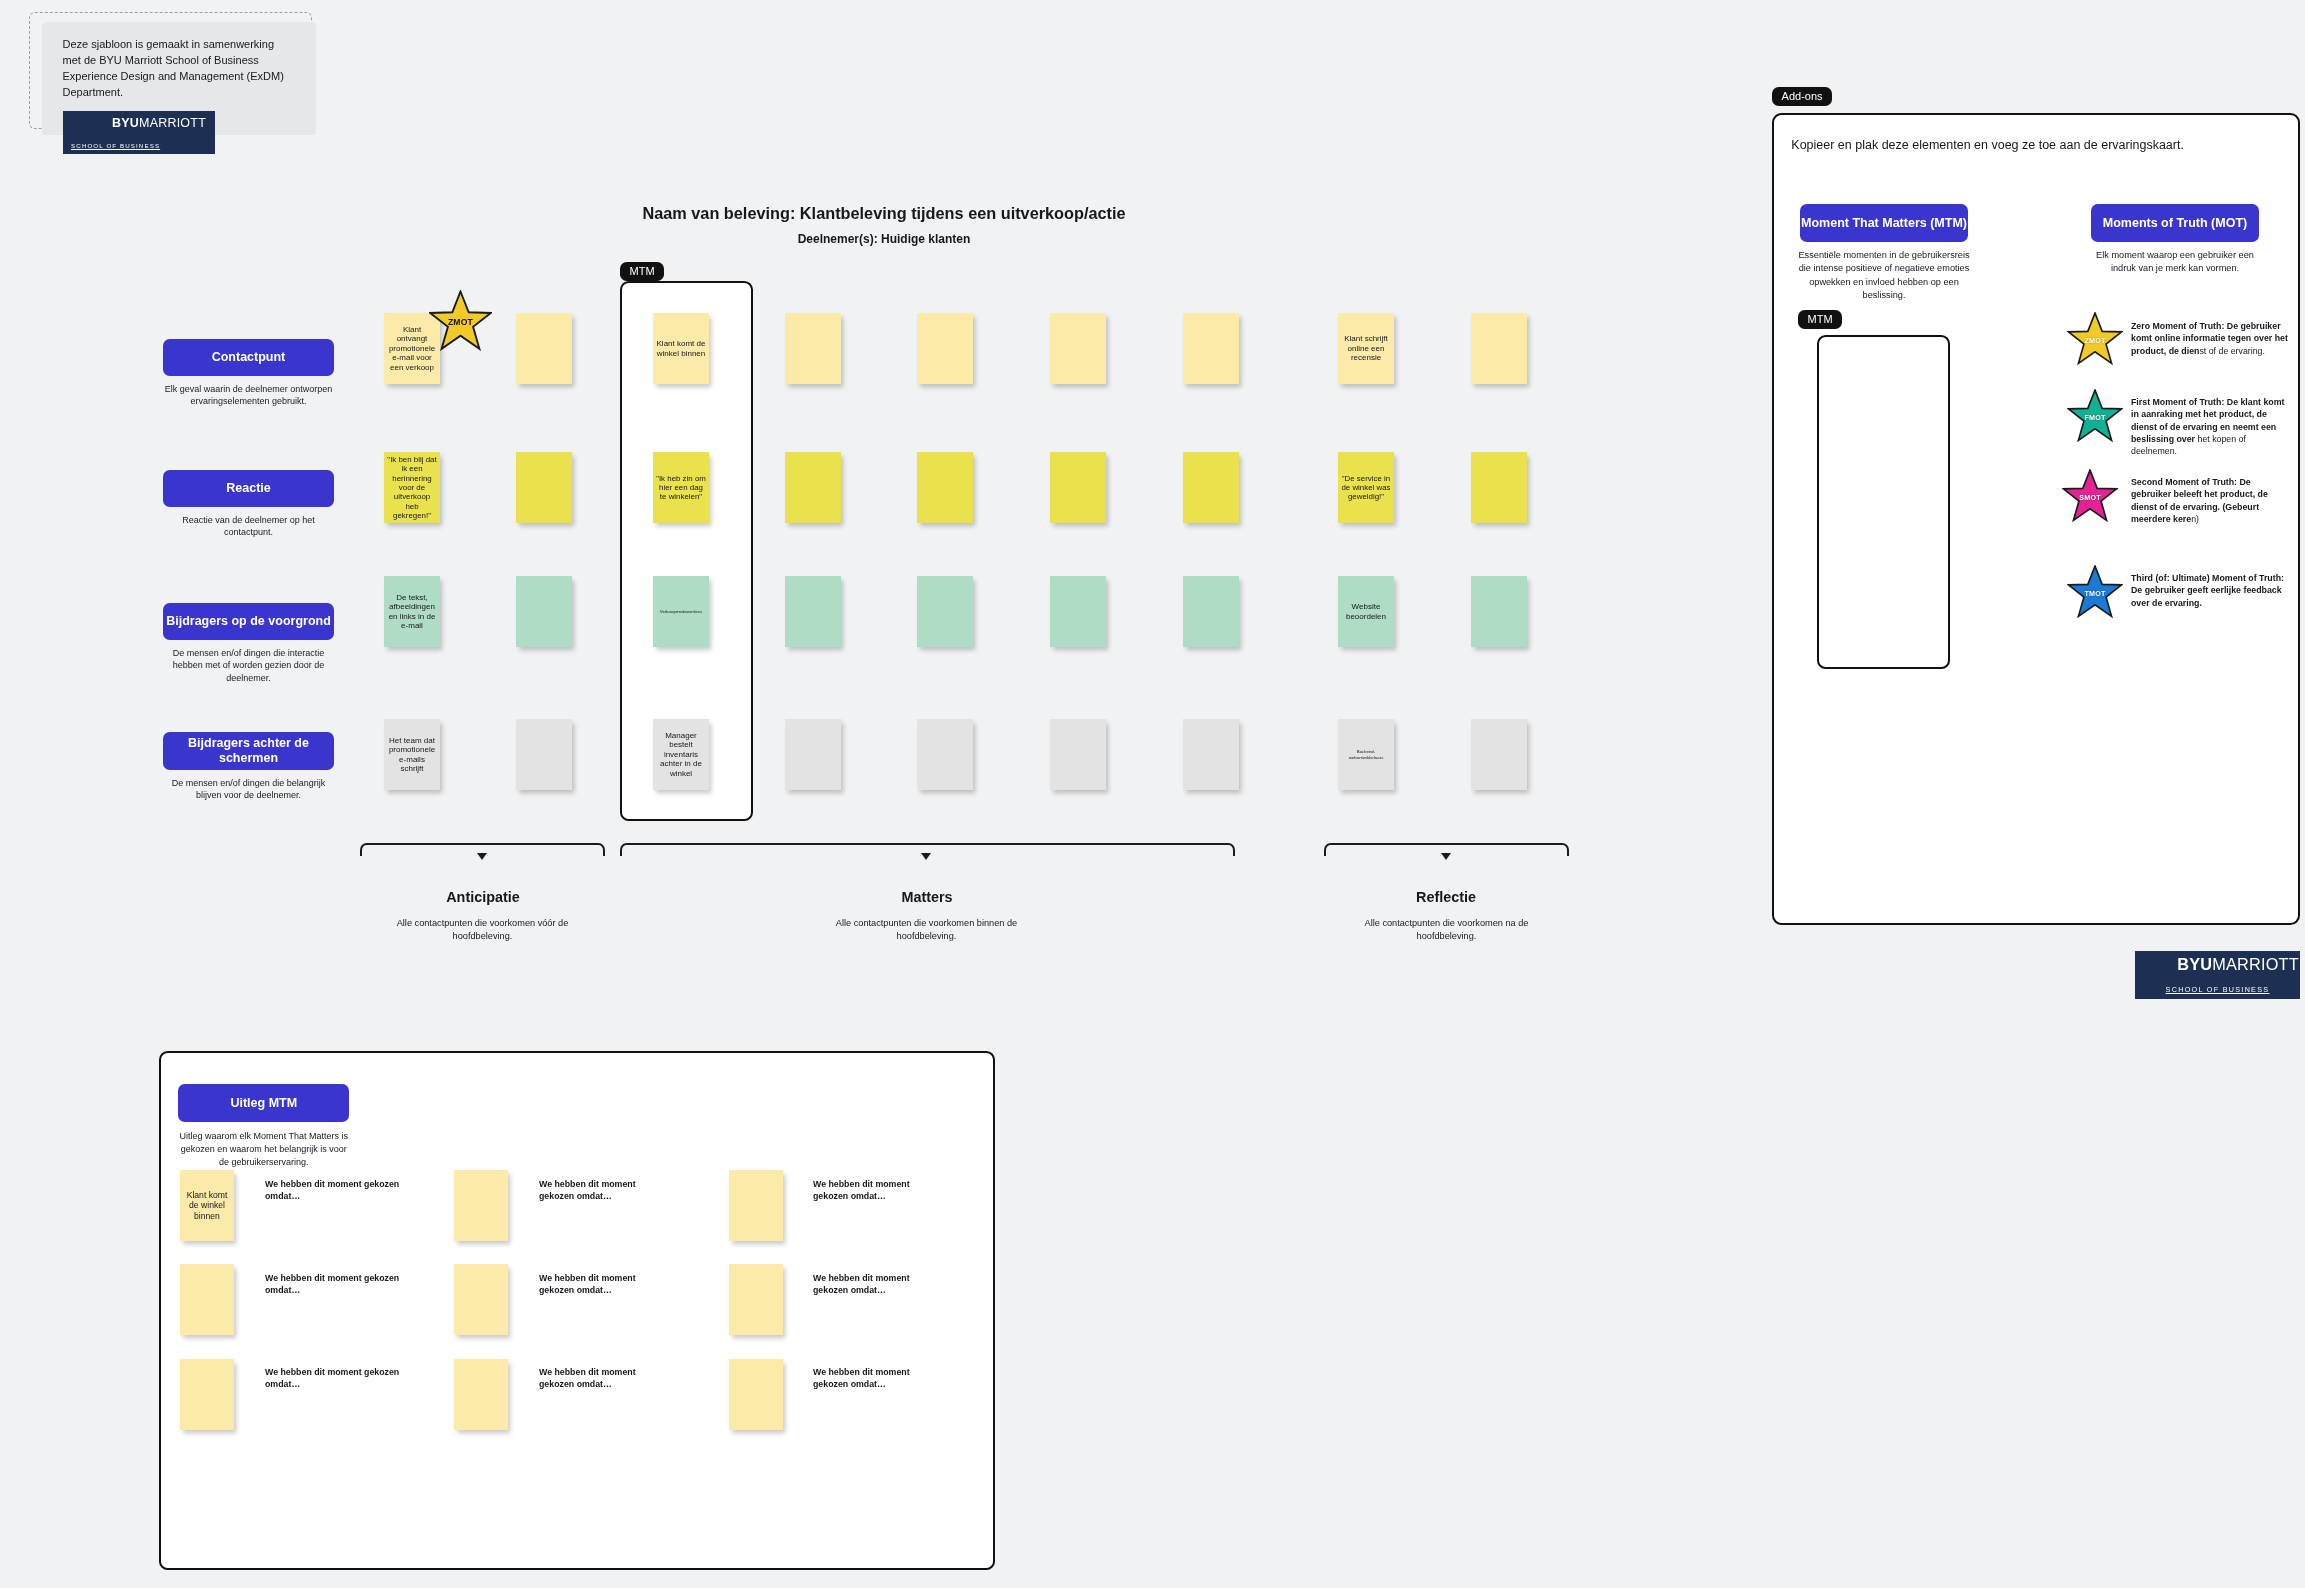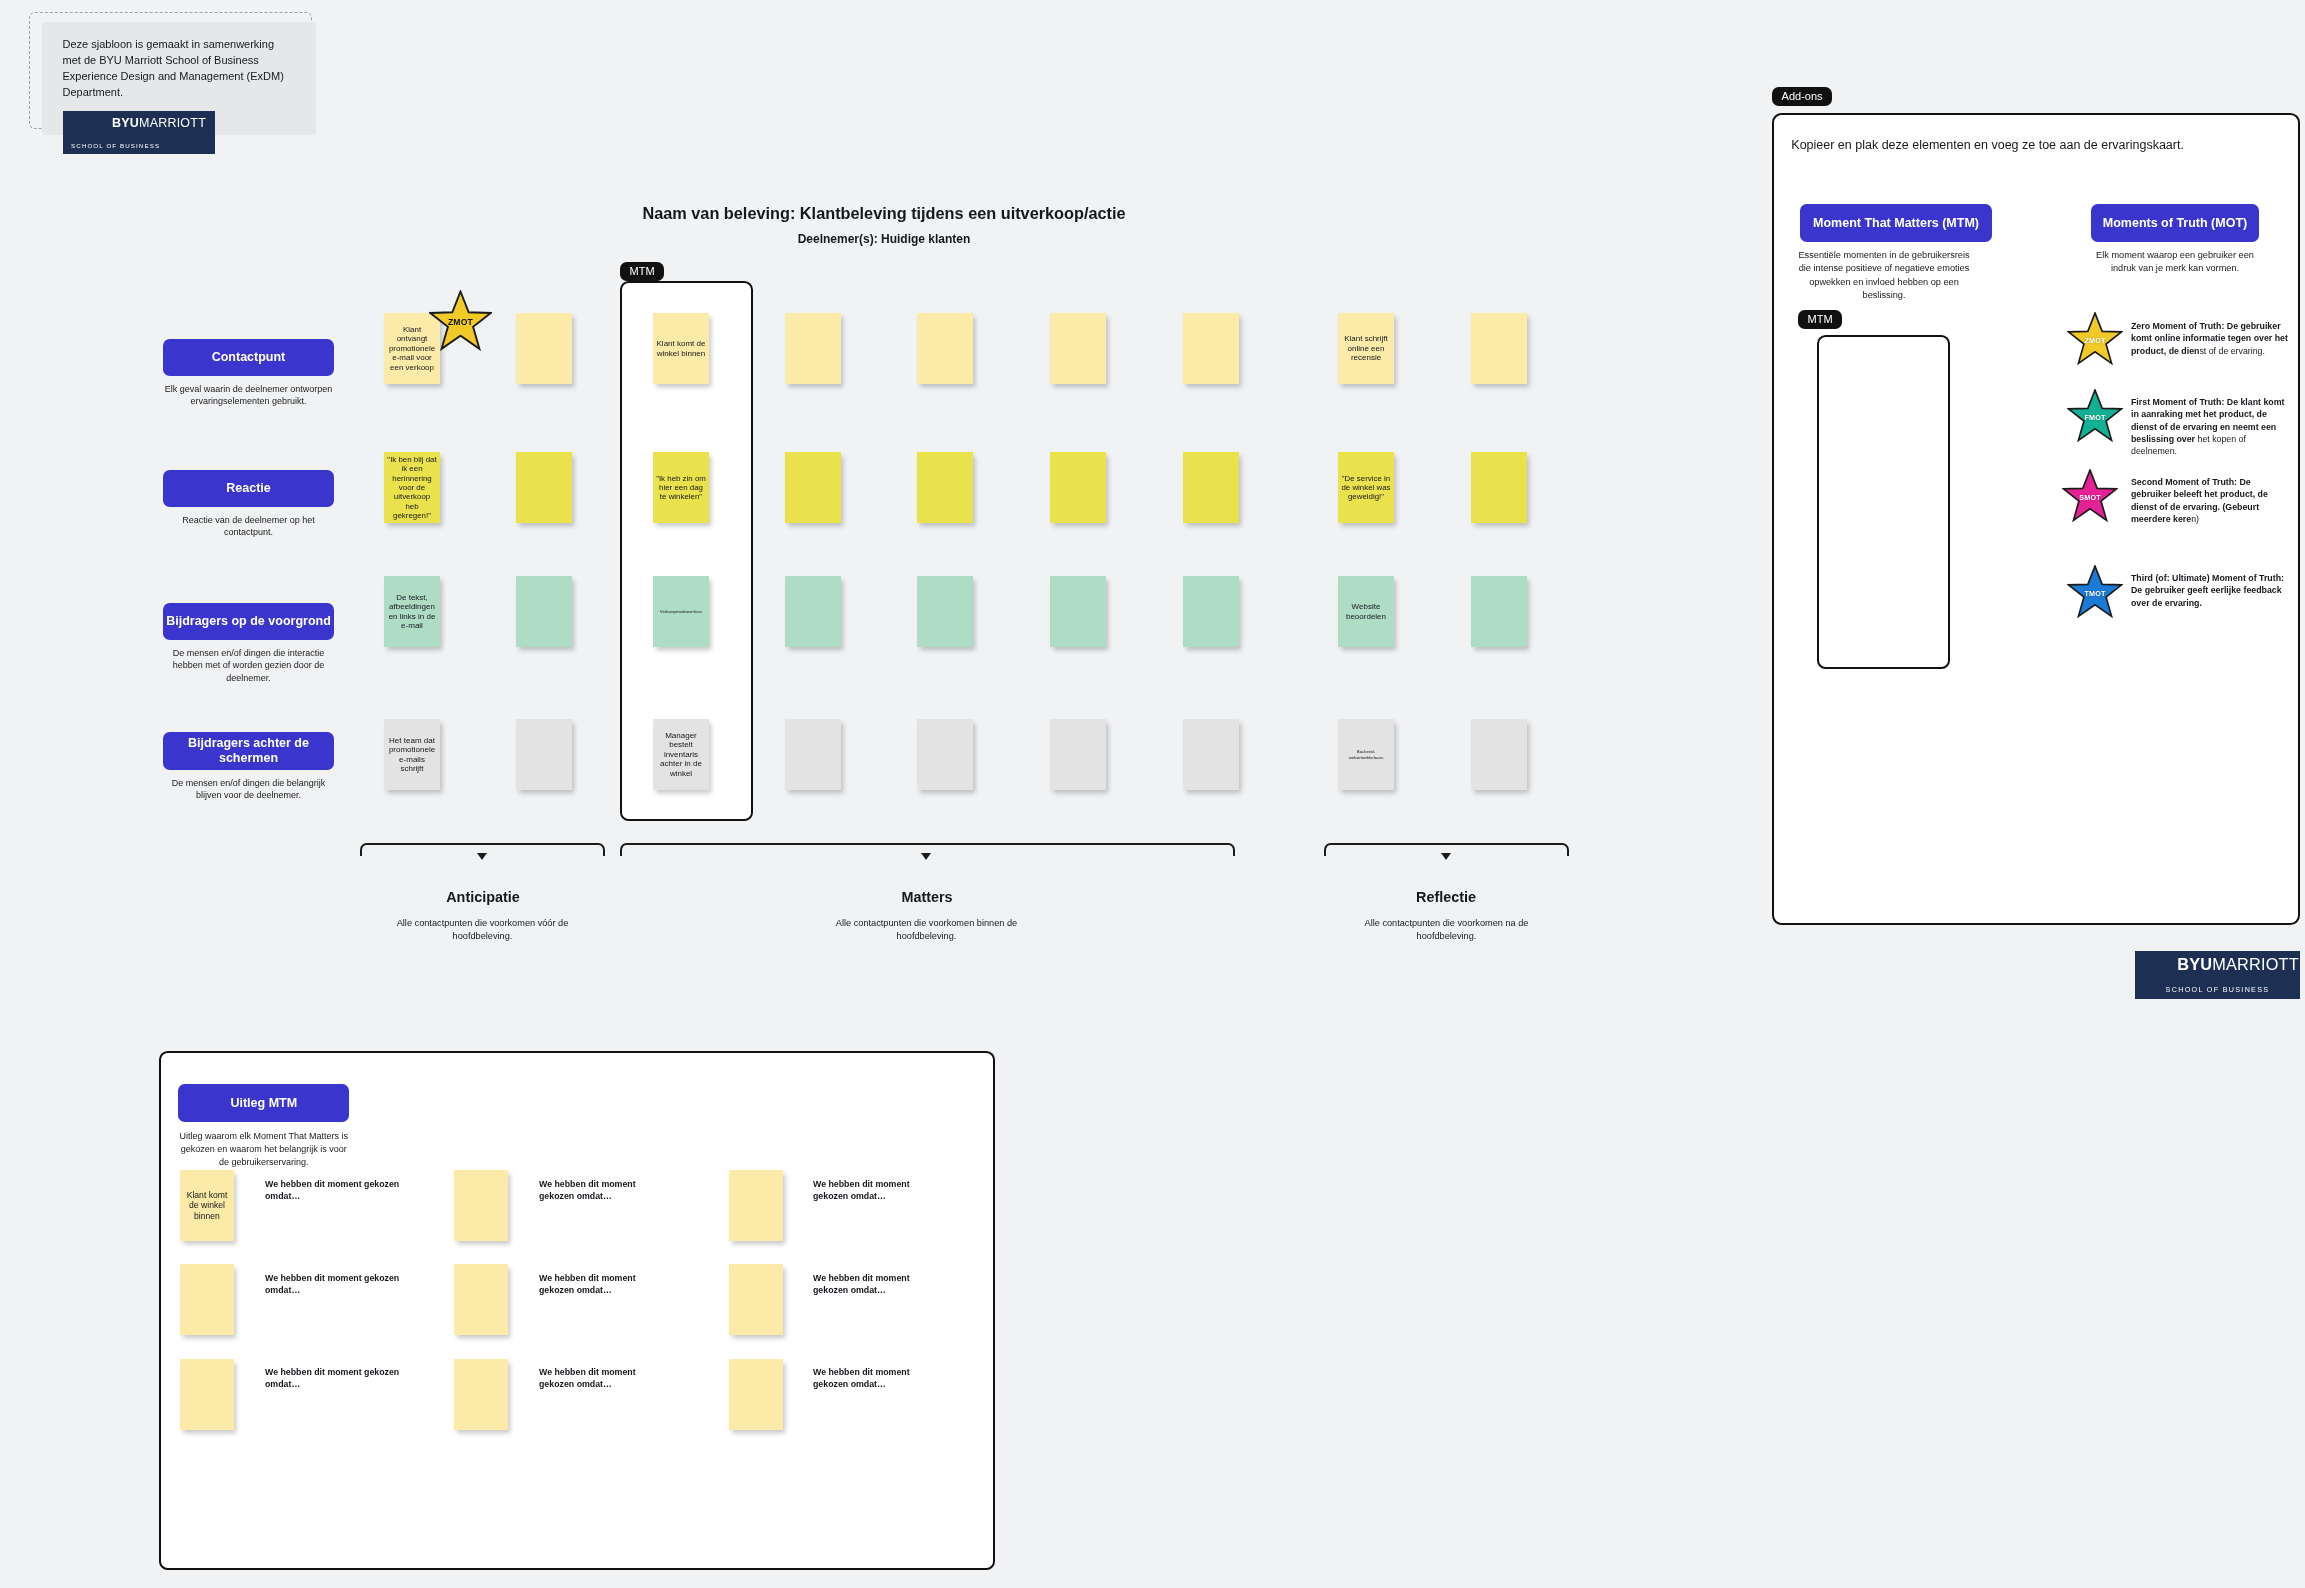--- a/index.html
+++ b/index.html
@@ -17,21 +17,21 @@
   #credit-wrap { left:29px; top:11.5px; width:283px; height:117px;
       border:1.9px dashed #9aa0a6; border-radius:5.8px; }
   #credit-inner { position:absolute; left:11.5px; top:9.6px; width:274px; height:113px;
       background:#E6E7E9; border-radius:3.8px; padding:15.4px 21px; }
   #credit-text { font-size:11px; line-height:1.45; color:#16181d; }
   .byu-logo { background:#1D3054; color:#fff; display:inline-block;
       padding:5.8px 8.6px 4.8px 8.6px; }
   .byu-l1 { font-size:12.5px; letter-spacing:0.2px; line-height:1; white-space:nowrap;padding-left:41px;}
   .byu-l1 b { font-weight:bold; }
   .byu-l1 span.thin{ font-weight:400; }
-  .byu-l2 { font-size:6.2px; letter-spacing:1.1px; margin-top:13px; }
+  .byu-l2 { font-size:6.2px; letter-spacing:1.1px; margin-top:13px;text-decoration:underline; }
 
   
   #map-title { left:615px; top:204px; width:538px; text-align:center;
       font-size:16.3px; font-weight:bold; }
   #map-sub { left:615px; top:232px; width:538px; text-align:center;
       font-size:12px; font-weight:bold; }
 
   
   .rowlabel-btn { width:171px; border-radius:6.7px; background:#3A35CC; color:#fff;
       font-size:12.5px; font-weight:bold; text-align:center;
@@ -275,21 +275,21 @@
     <div class="phase-name" style="left: 1302px; top: 889px; width: 288px;">Reflectie</div>
     <div class="phase-desc" style="left: 1341px; top: 917px; width: 211px;">Alle contactpunten die voorkomen na de hoofdbeleving.</div>
   </div>
 
 <div class="abs" id="addons-badge">
   <span class="mtm-badge">Add-ons</span>
 </div>
 <div class="abs" id="addons-panel">
   <div id="addons-intro">Kopieer en plak deze elementen en voeg ze toe aan de ervaringskaart.</div>
 
-  <div class="addon-head" style="left:26px;top:89px;width:192px;height:38px">Moment That Matters (MTM)</div>
+  <div class="addon-head" style="left:26px;top:89px;width:168px;height:38px">Moment That Matters (MTM)</div>
   <div class="addon-desc" style="left:21px;top:134px;width:178px">Essentiële momenten in de gebruikersreis die intense positieve of negatieve emoties opwekken en invloed hebben op een beslissing.</div>
   <div class="abs" style="left:24px;top:194px">
     <span class="mtm-badge">MTM</span>
   </div>
   <div id="mtm-empty"></div>
 
   <div class="addon-head" style="left:317px;top:89px;width:168px;height:38px">Moments of Truth (MOT)</div>
   <div class="addon-desc" style="left:312px;top:134px;width:178px">Elk moment waarop een gebruiker een indruk van je merk kan vormen.</div>
 
   <div id="mot-list">

